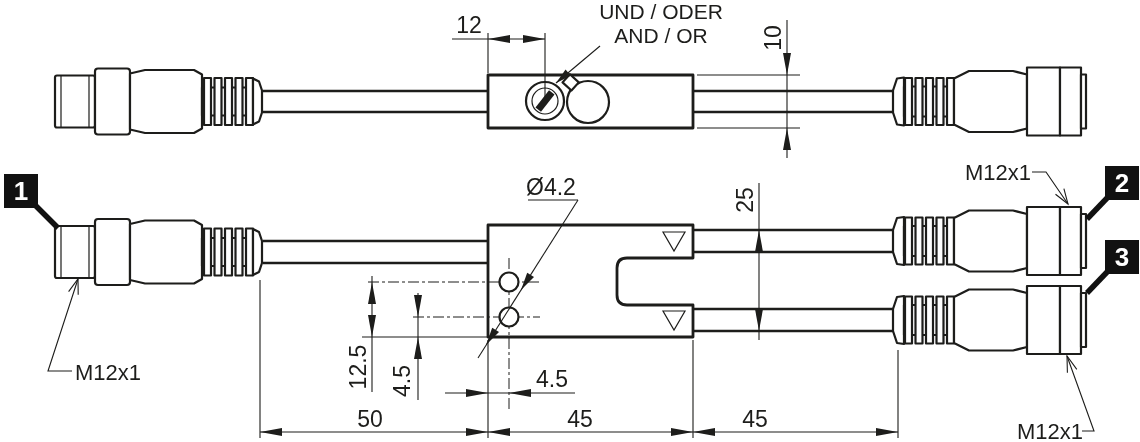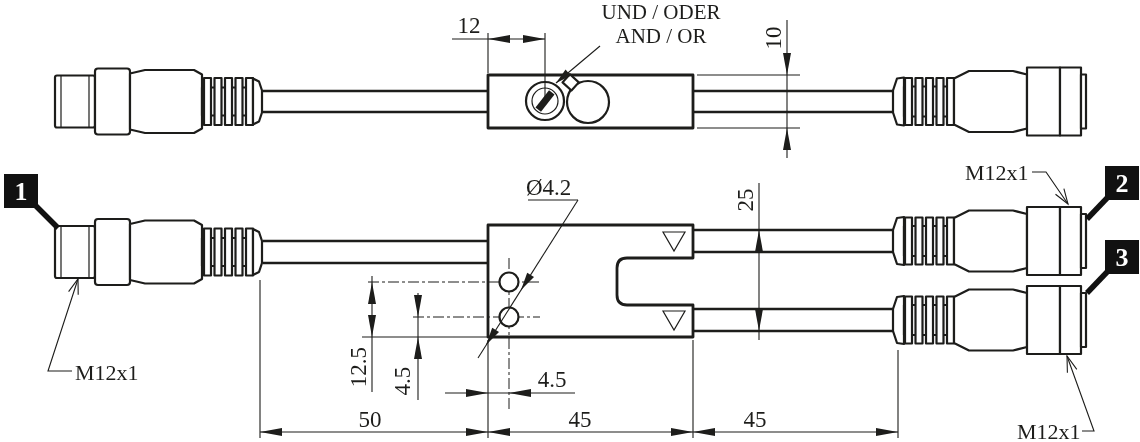--- a/index.html
+++ b/index.html
@@ -1,17 +1,17 @@
 <!DOCTYPE html>
 <html><head>
 <meta charset="utf-8">
 <style>
   html,body{margin:0;padding:0;background:#ffffff;}
   .stage{position:relative;width:1140px;height:442px;background:#ffffff;overflow:hidden;
-         font-family:Liberation Serif, serif;}
+         font-family:Liberation Sans, sans-serif;}
   svg{display:block;}
   .outline{fill:#ffffff;stroke:#1d1d1b;stroke-width:2.2;stroke-linejoin:round;}
   .heavy{fill:#ffffff;stroke:#1d1d1b;stroke-width:2.8;stroke-linejoin:round;}
   .cable{fill:none;stroke:#1d1d1b;stroke-width:2.4;}
   .thinline{fill:none;stroke:#1d1d1b;stroke-width:1.1;}
   .centerline{fill:none;stroke:#1d1d1b;stroke-width:1;stroke-dasharray:11 3 3 3;}
   .fa{fill:#1d1d1b;stroke:none;}
   .openarrow{fill:none;stroke:#1d1d1b;stroke-width:1.1;}
   .thickleader{fill:none;stroke:#111111;stroke-width:5.5;}
   .dimtext{fill:#1d1d1b;font-size:23px;}

